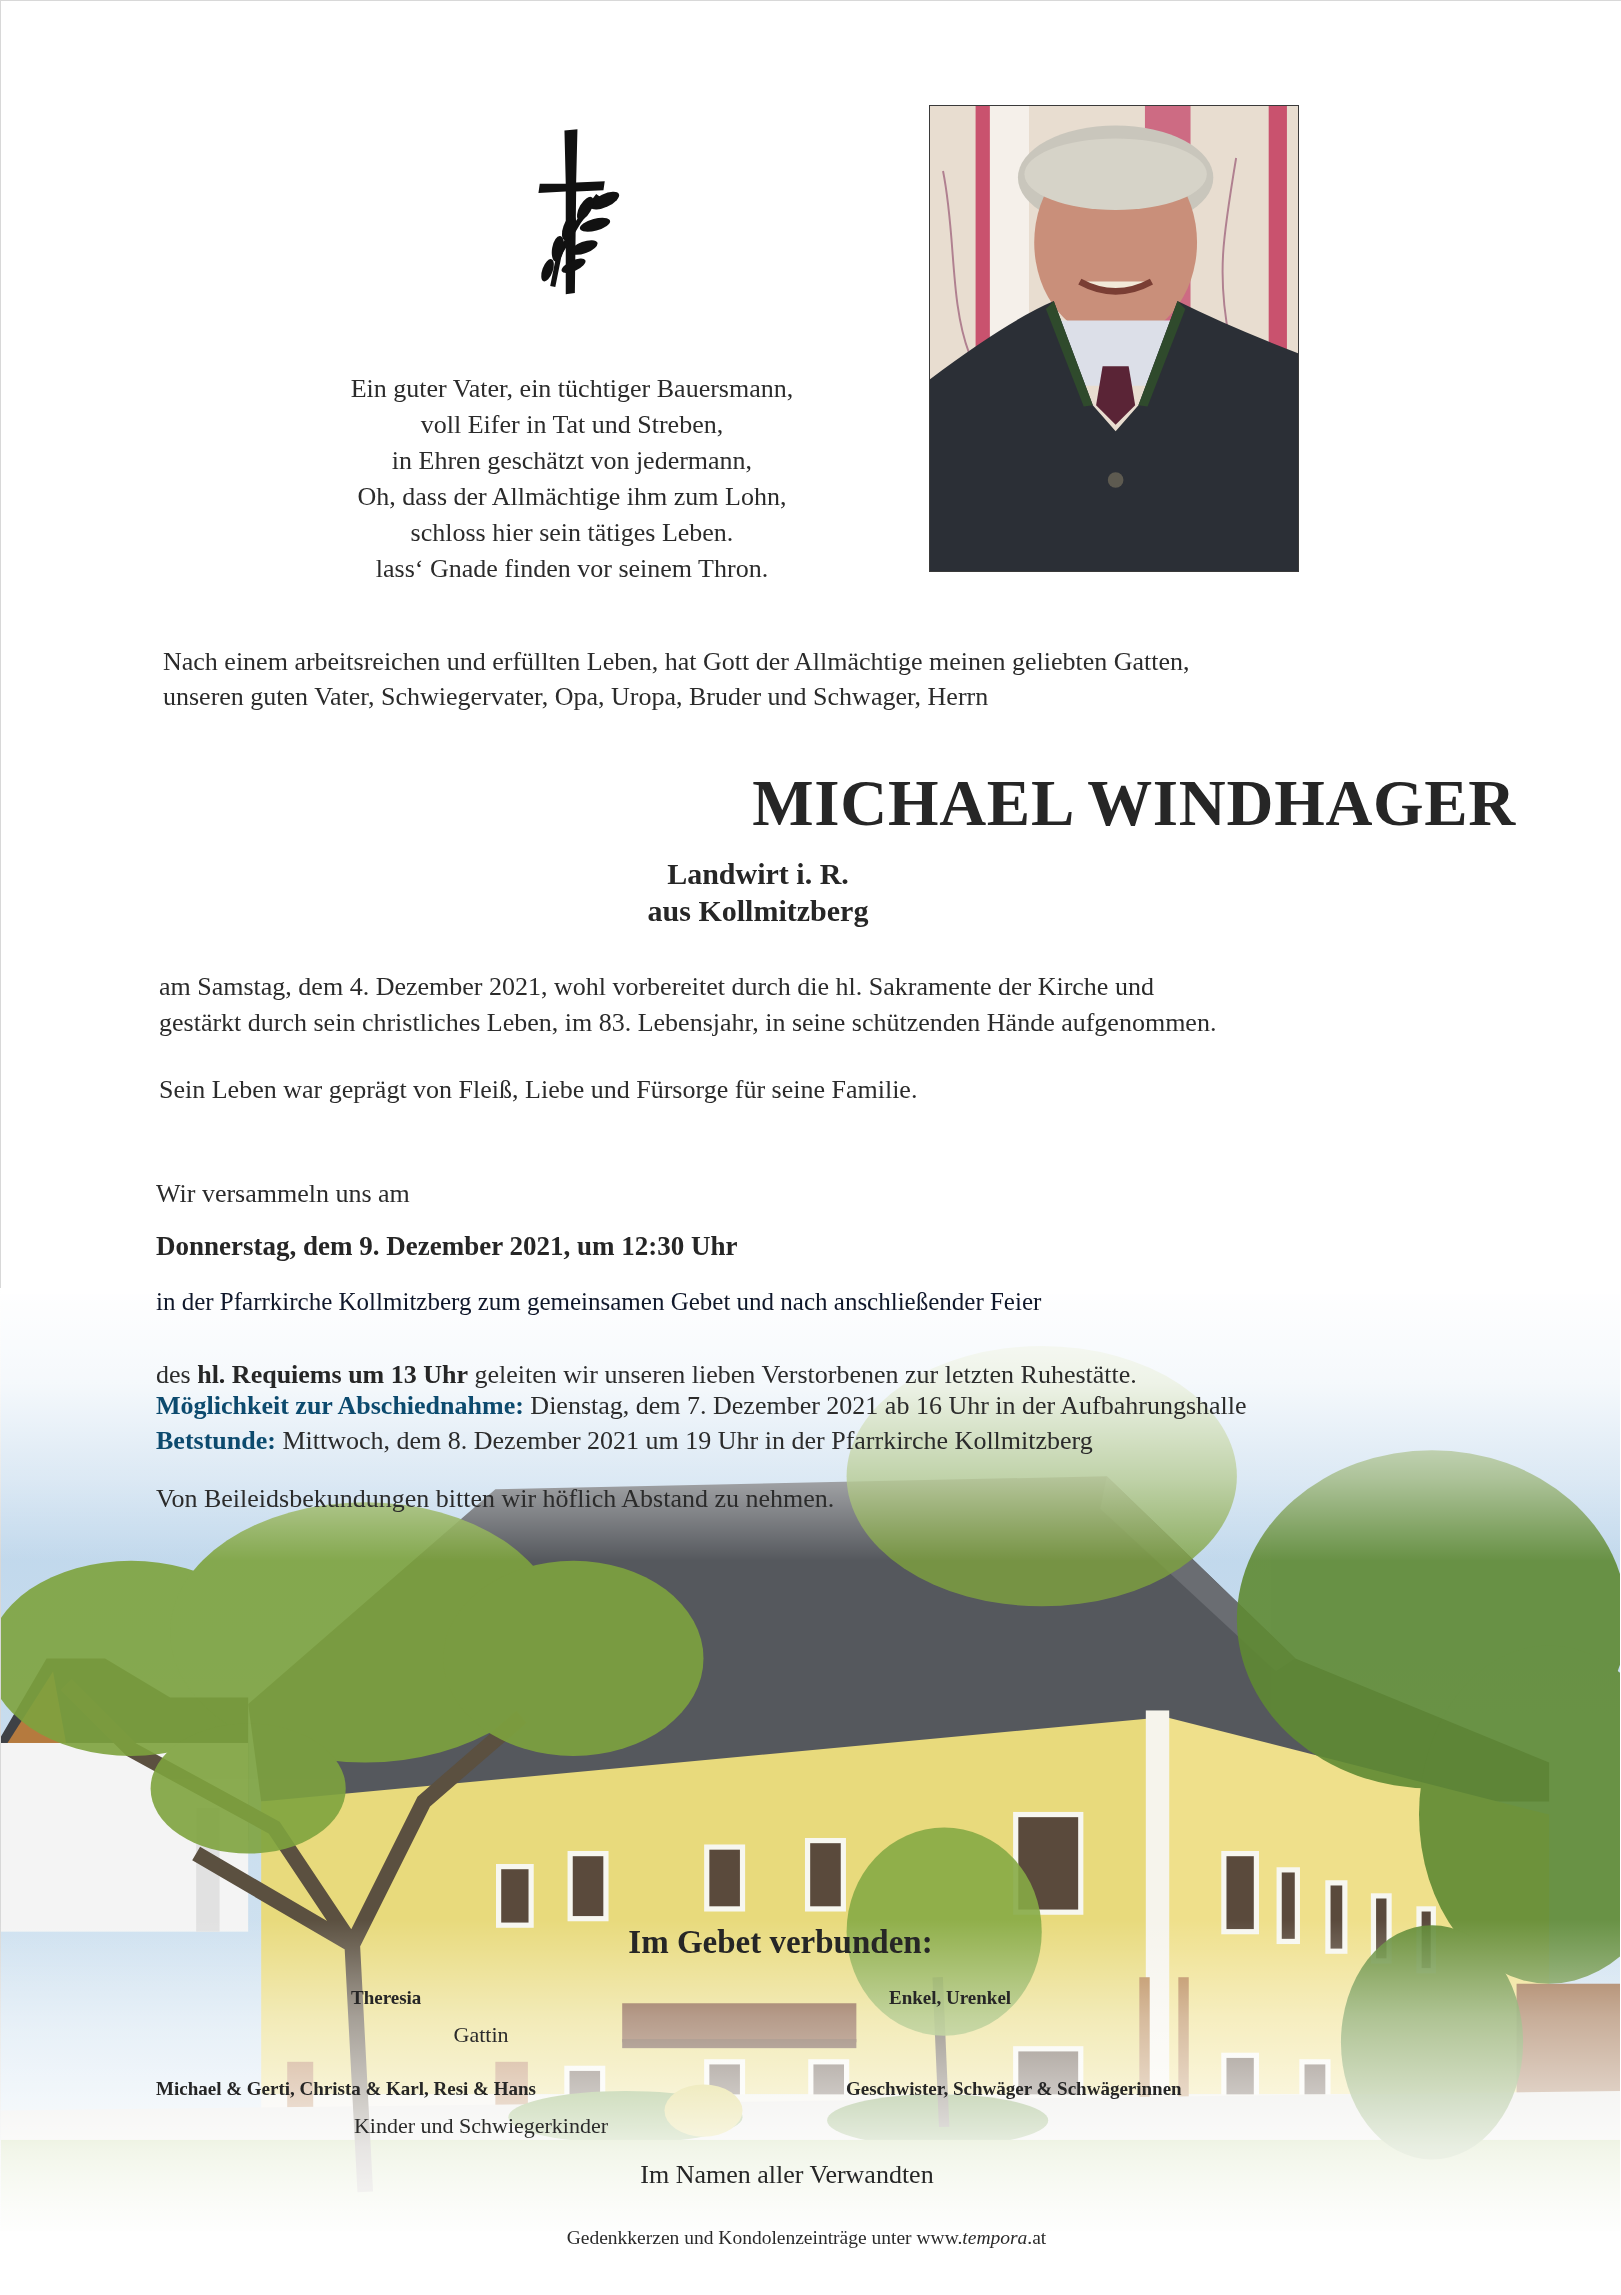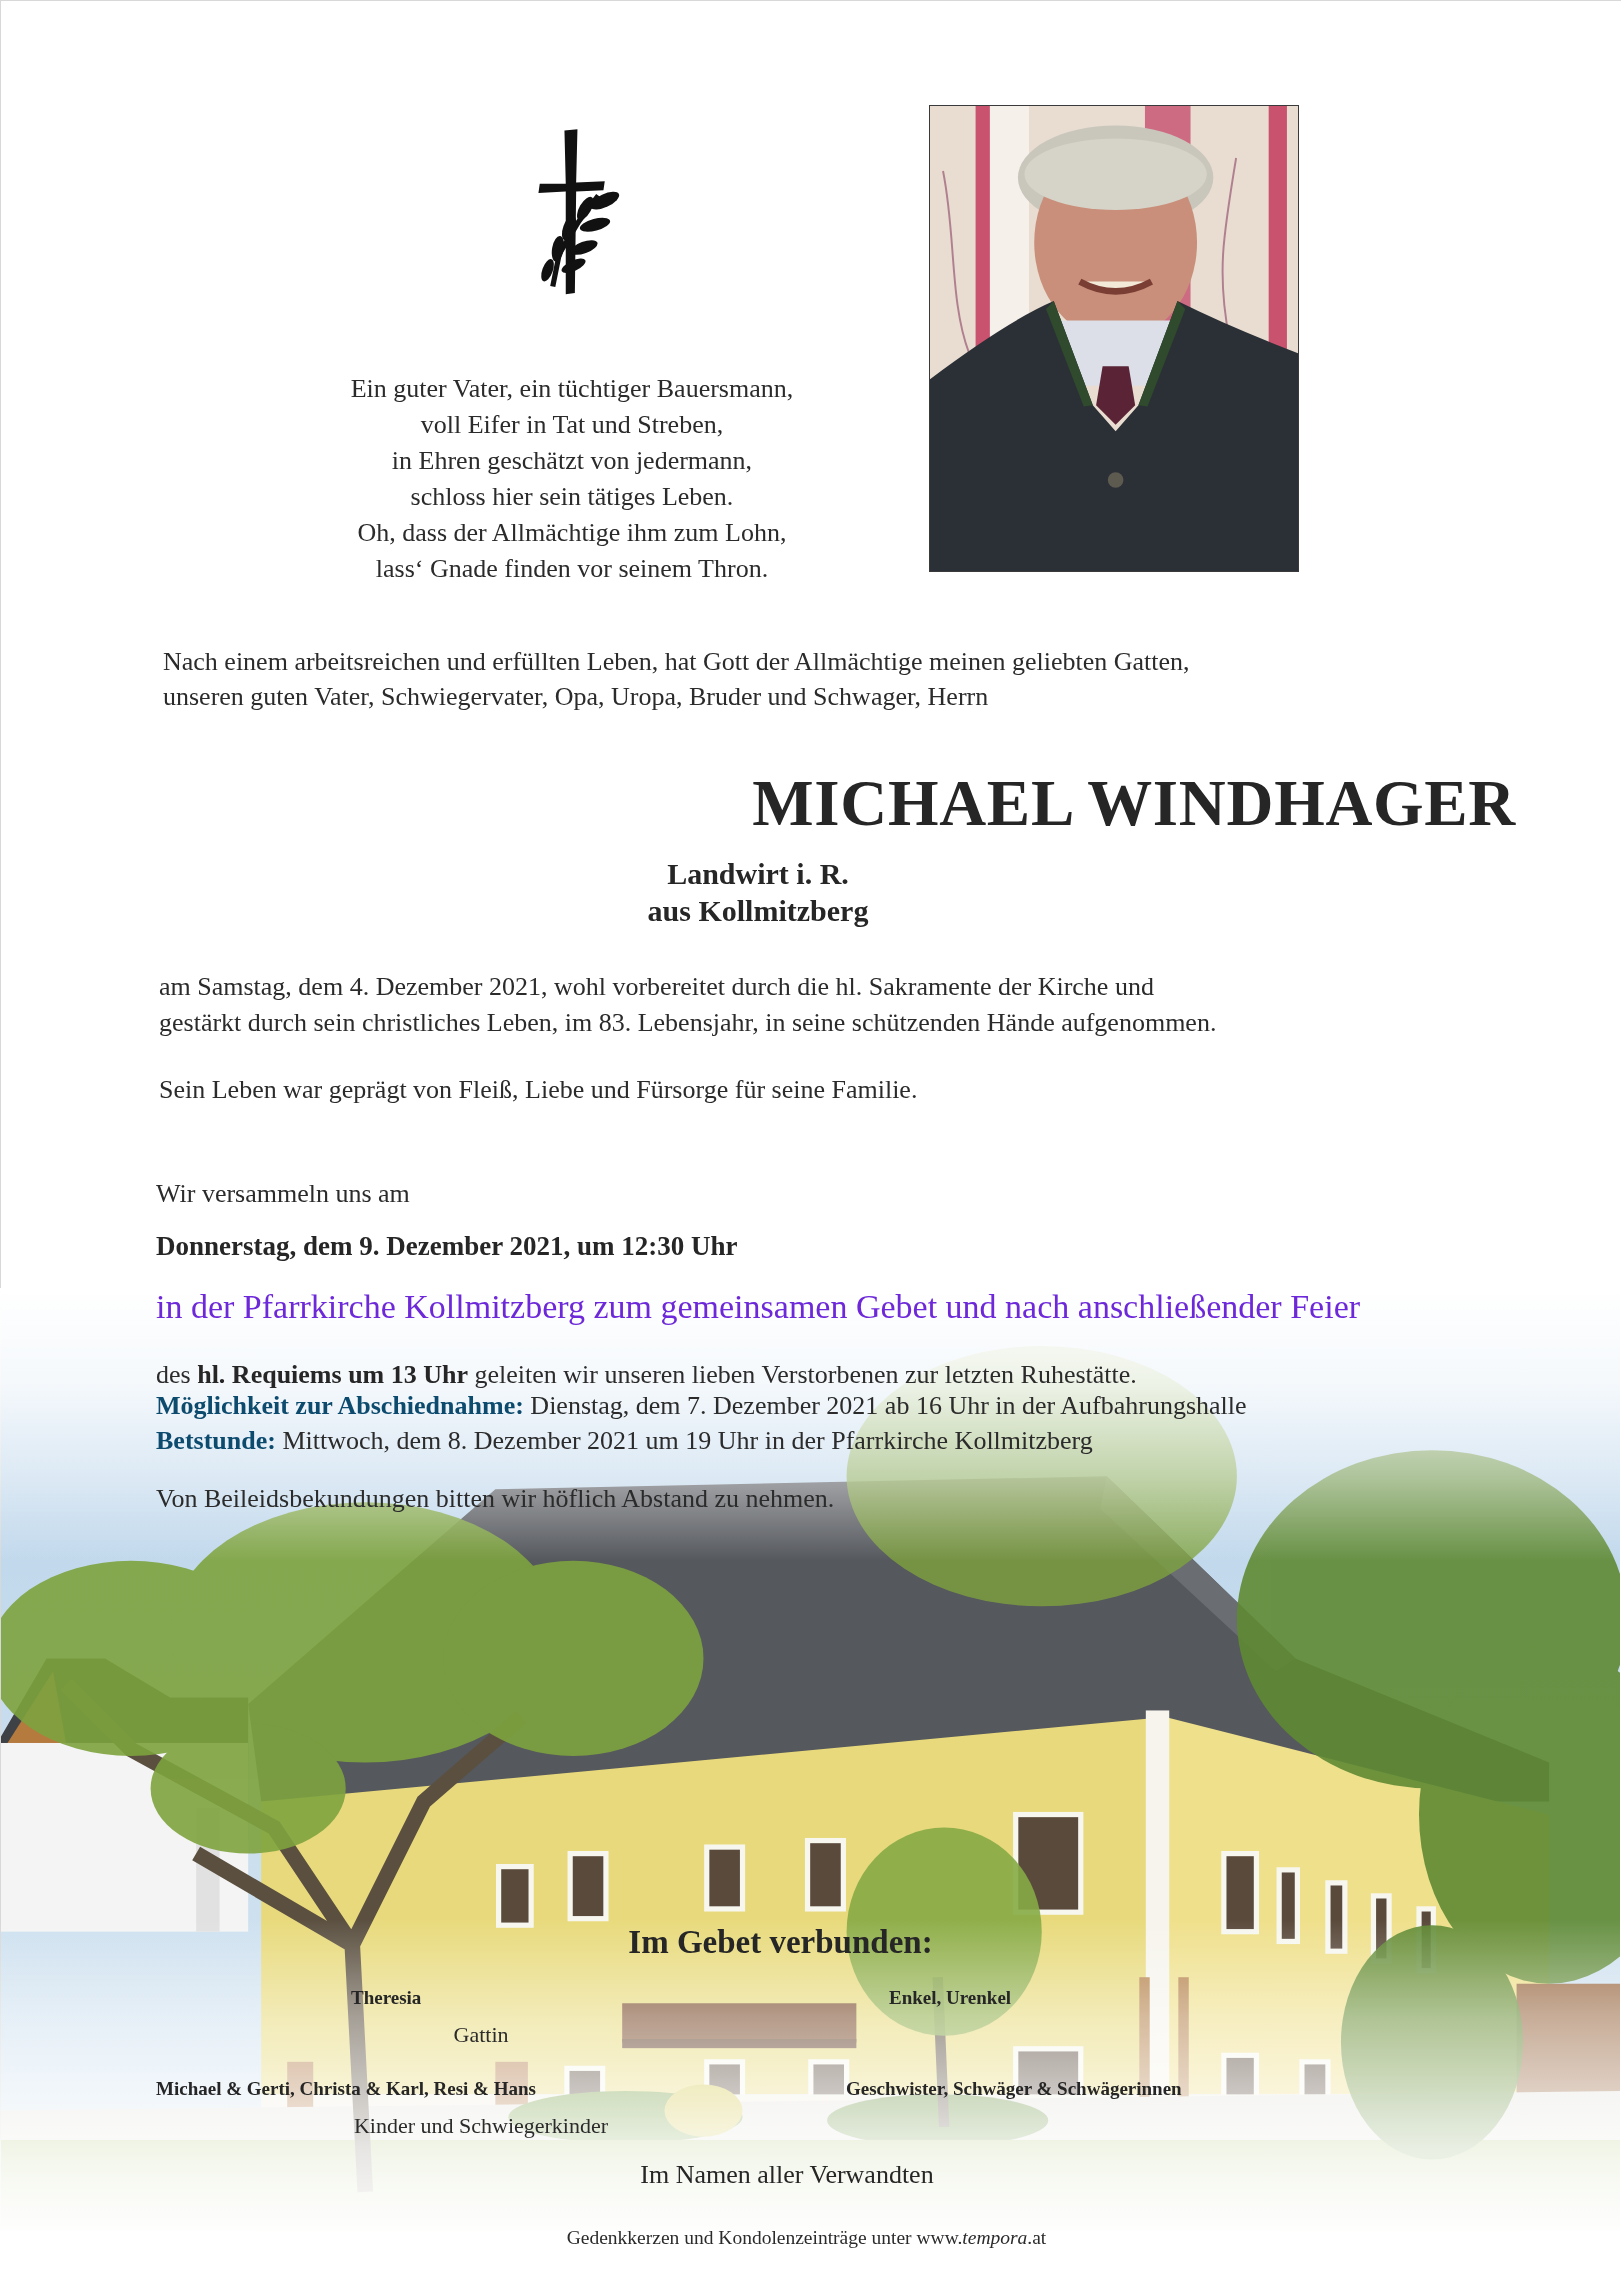--- a/index.html
+++ b/index.html
@@ -38,21 +38,21 @@
           font-size:30px; font-weight:bold; color:#262626; }
   .title1 { top:857px; }
   .title2 { top:894px; }
 
   .body1 { position:absolute; left:159px; top:969px; width:1366px; font-size:26px; line-height:36px; color:#2b2b2b; }
   .body1 div { white-space:nowrap; }
   .body2 { position:absolute; left:159px; top:1075px; font-size:26px; color:#2b2b2b; white-space:nowrap; }
 
   .gather { position:absolute; left:156px; top:1179px; font-size:26px; color:#2b2b2b; white-space:nowrap; }
   .gather-date { position:absolute; left:156px; top:1231px; font-size:27px; font-weight:bold; color:#262626; white-space:nowrap; }
-  .church1 { position:absolute; left:156px; top:1288px; font-size:34px; color:#6d28d9; white-space:nowrap; }
+  .church1 { position:absolute; left:156px; top:1288px; font-size:25px; color:#0f172a; white-space:nowrap; }
   .church2 { position:absolute; left:156px; top:1323px; font-size:26px; color:#2b2b2b; white-space:nowrap;margin-top:37px; }
   .church2 b { color:#262626; }
 
   .viewing { position:absolute; left:156px; top:1391px; font-size:26px; color:#2b2b2b; white-space:nowrap; }
   .prayer  { position:absolute; left:156px; top:1426px; font-size:26px; color:#2b2b2b; white-space:nowrap; }
   .viewing b, .prayer b { color:#0c4a6e; }
   .condol { position:absolute; left:156px; top:1484px; font-size:26px; color:#2b2b2b; white-space:nowrap; }
 
   .united { position:absolute; left:0; top:1924px; width:1561px; text-align:center; font-size:33px; font-weight:bold; color:#262626; }
 
@@ -208,22 +208,22 @@
     <path d="M190,300 L250,460 L236,462 L178,312 Z" fill="#2f4a2c"></path>
     <path d="M380,300 L320,460 L334,462 L392,312 Z" fill="#2f4a2c"></path>
     <circle cx="285" cy="575" r="12" fill="#5d5a50"></circle>
   </svg>
 </div>
 
 <div class="poem">
   <div>Ein guter Vater, ein tüchtiger Bauersmann,</div>
   <div>voll Eifer in Tat und Streben,</div>
   <div>in Ehren geschätzt von jedermann,</div>
+  <div>Oh, dass der Allmächtige ihm zum Lohn,</div>
   <div>schloss hier sein tätiges Leben.</div>
-  <div>Oh, dass der Allmächtige ihm zum Lohn,</div>
   <div>lass‘ Gnade finden vor seinem Thron.</div>
 </div>
 
 <div class="intro">
   <div>Nach einem arbeitsreichen und erfüllten Leben, hat Gott der Allmächtige meinen geliebten Gatten,</div>
   <div>unseren guten Vater, Schwiegervater, Opa, Uropa, Bruder und Schwager, Herrn</div>
 </div>
 
 <div class="name">MICHAEL WINDHAGER</div>
 <div class="title1">Landwirt i. R.</div>

